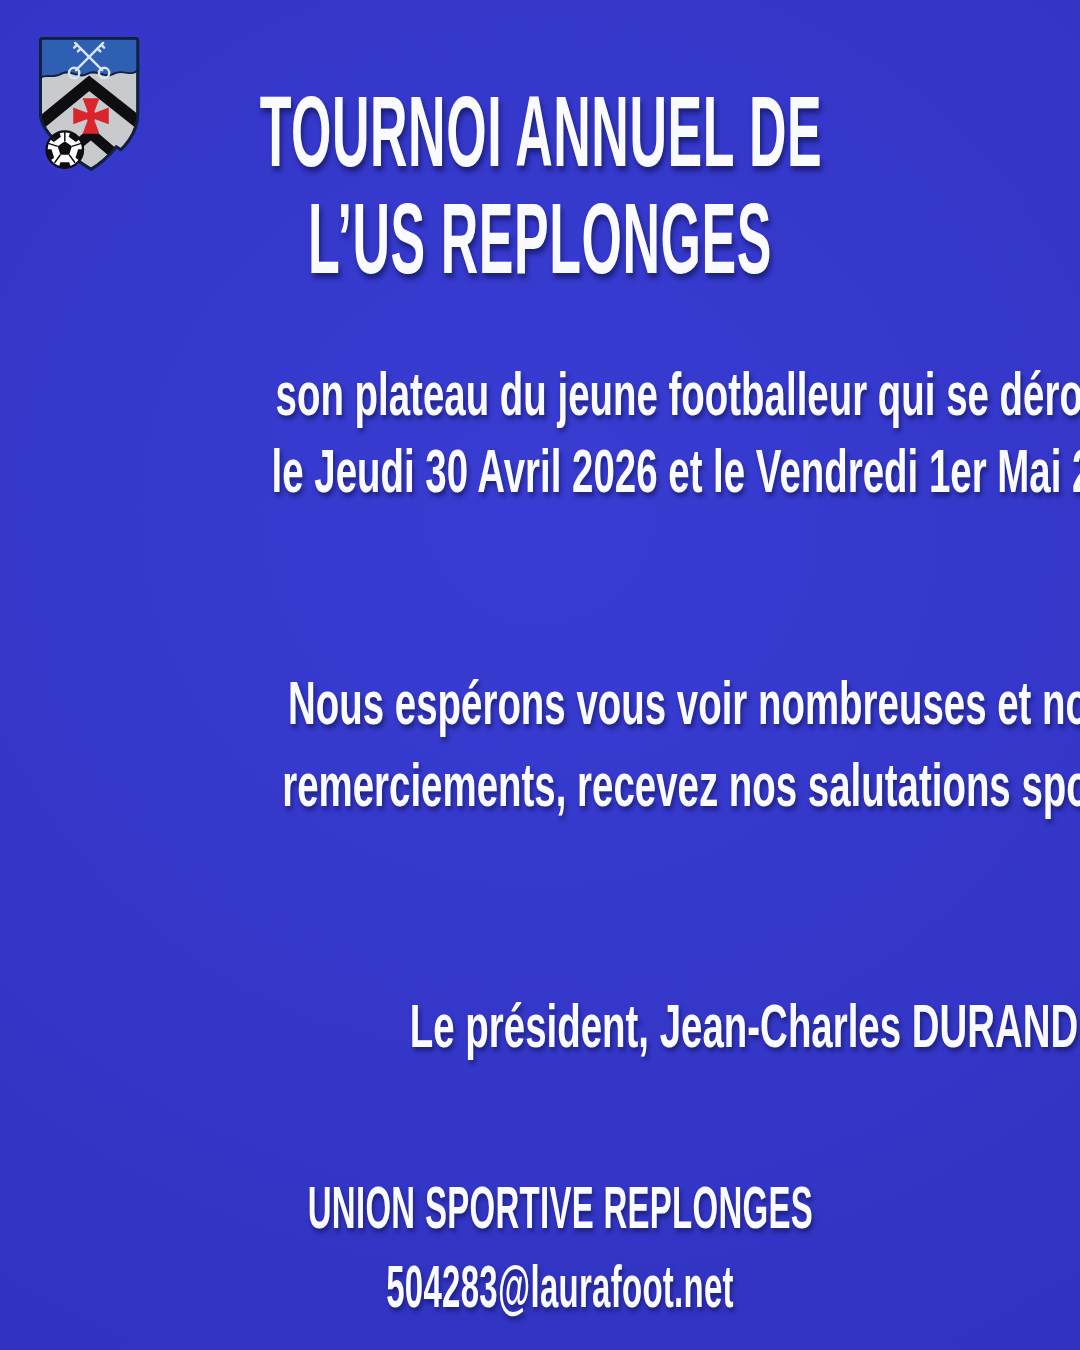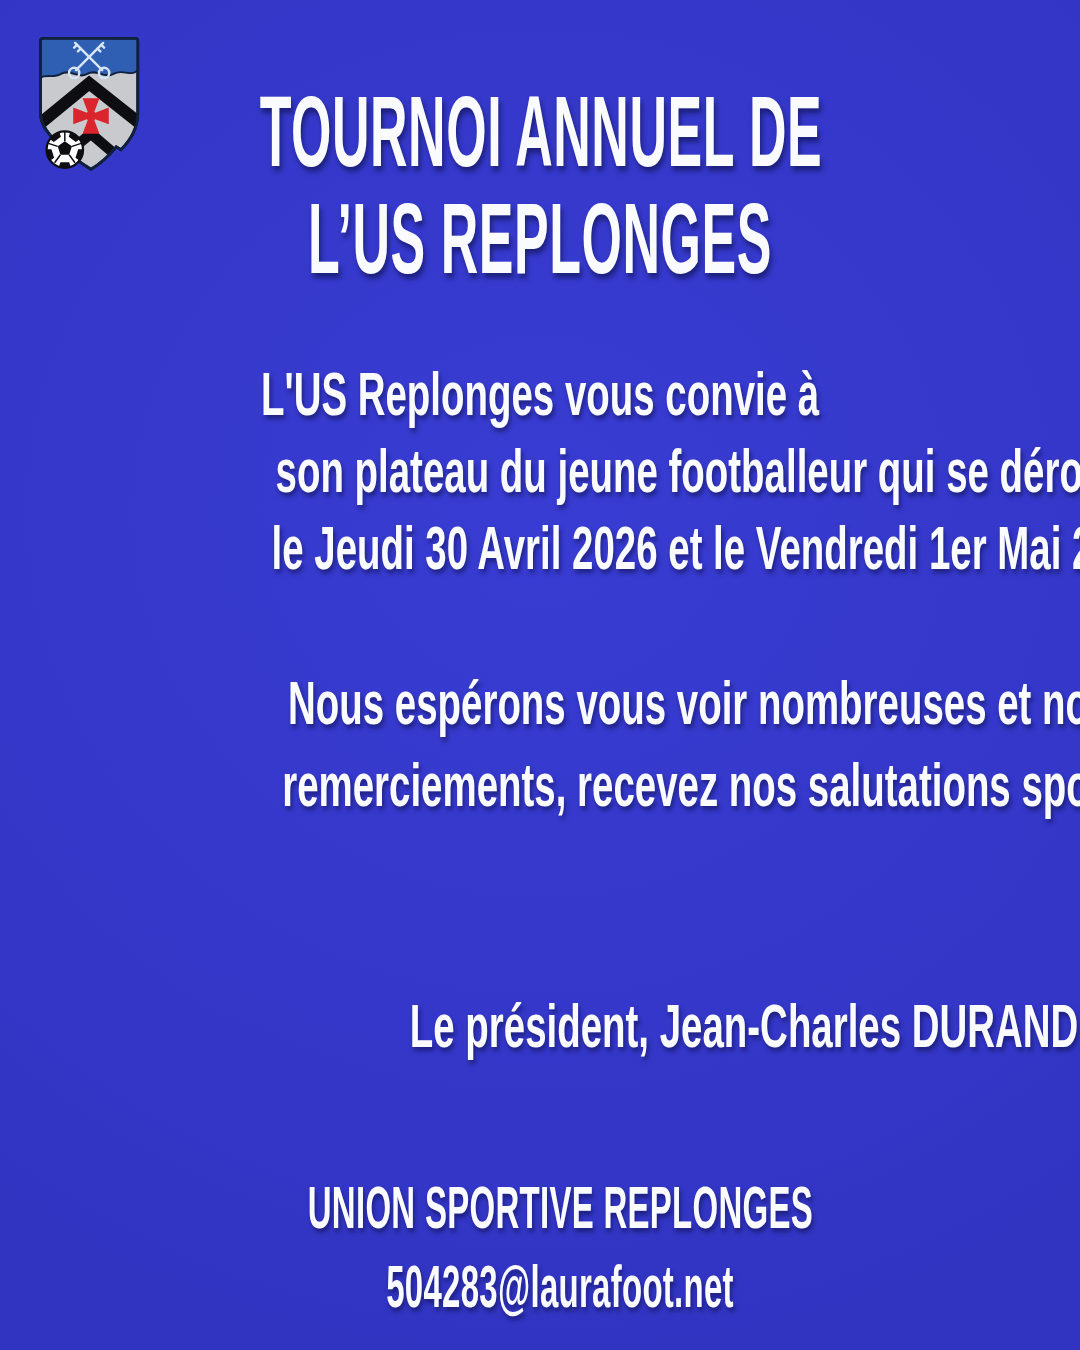--- a/index.html
+++ b/index.html
@@ -132,21 +132,20 @@
       </g>
     </g>
   </svg>
 
   <header class="title">
     <div class="line"><span class="cond">TOURNOI ANNUEL DE</span></div>
     <div class="line"><span class="cond">L’US REPLONGES</span></div>
   </header>
 
   <section class="para para1">
-    <div class="line"><span class="cond">L'US Replonges vous convie à</span></div>
     <div class="line"><span class="cond">son plateau du jeune footballeur qui se déroulera</span></div>
     <div class="line"><span class="cond">le Jeudi 30 Avril 2026 et le Vendredi 1er Mai 2026</span></div>
   </section>
 
   <section class="para para2">
     <div class="line"><span class="cond">Nous espérons vous voir nombreuses et nombreux</span></div>
     <div class="line"><span class="cond">remerciements, recevez nos salutations sportives.</span></div>
   </section>
 
   <div class="signature">

